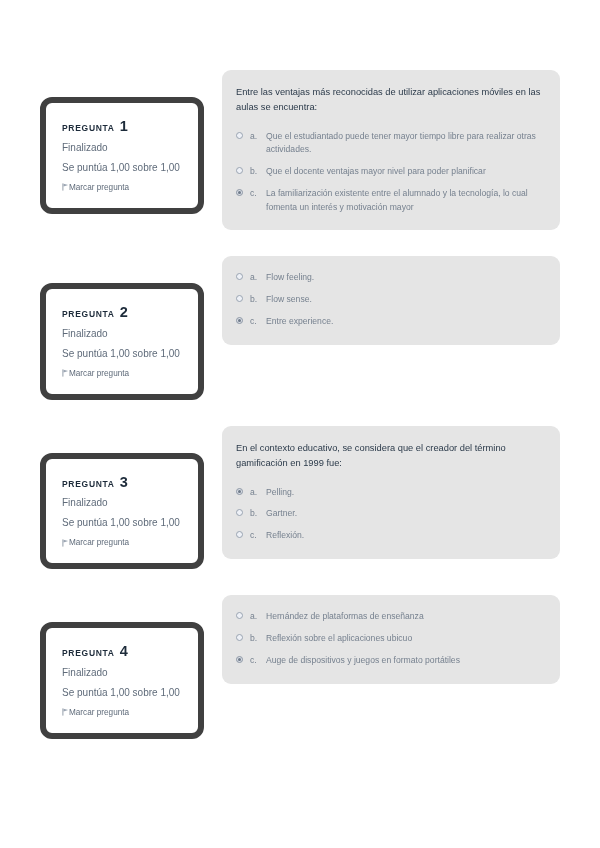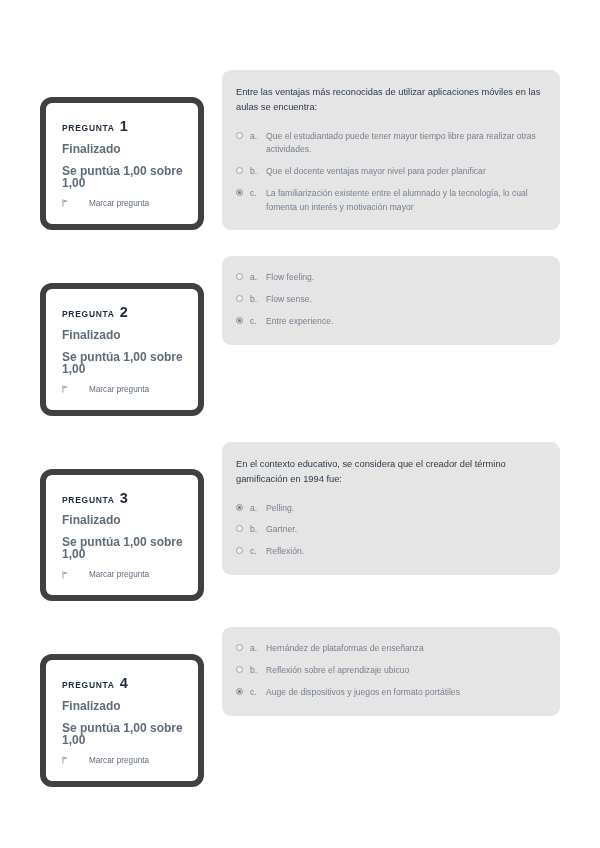--- a/index.html
+++ b/index.html
@@ -48,31 +48,31 @@
     display: flex;
     align-items: baseline;
     gap: 5px;
   }
   .qlabel .qnum {
     font-size: 14.5px;
     font-weight: bold;
     letter-spacing: 0;
   }
   .meta {
-    font-size: 12px;
+    font-size: 10px;
     color: #5f6b7a;
     line-height: 1;
     margin-bottom: 10px;
-    font-weight: bold;
+    font-weight: normal;
   }
   .meta:last-child { margin-bottom: 0; }
   .flagrow {
     display: flex;
     align-items: center;
-    gap: 20px;
+    gap: 0;
     font-size: 8.2px;
     color: #5f6b7a;
   }
   .flag-icon {
     display: inline-block;
     width: 7px;
     height: 8px;
     position: relative;
     flex: 0 0 7px;
   }
@@ -235,21 +235,21 @@
             <span class="flag-icon">
               <svg width="7" height="8" viewBox="0 0 7 8" xmlns="http://www.w3.org/2000/svg">
                 <path d="M0.9 0.4 L0.9 7.6" stroke="#8a94a2" stroke-width="0.9" fill="none"></path>
                 <path d="M1.5 0.7 L6.2 1.9 L1.5 3.4 Z" fill="#9aa4b1"></path>
               </svg>
             </span>
             <span>Marcar pregunta</span>
           </div>
         </div>
         <div class="qpanel">
-          <p class="qtext">En el contexto educativo, se considera que el creador del término gamificación en 1994 fue:</p>
+          <p class="qtext">En el contexto educativo, se considera que el creador del término gamificación en 1999 fue:</p>
           <div class="answers">
             <label class="answer">
               <span class="radio checked"></span>
               <span class="akey">a.</span>
               <span class="atext">Pelling.</span>
             </label>
             <label class="answer">
               <span class="radio"></span>
               <span class="akey">b.</span>
               <span class="atext">Gartner.</span>
@@ -283,21 +283,21 @@
         <div class="qpanel">
           <div class="answers">
             <label class="answer">
               <span class="radio"></span>
               <span class="akey">a.</span>
               <span class="atext">Hernández de plataformas de enseñanza</span>
             </label>
             <label class="answer">
               <span class="radio"></span>
               <span class="akey">b.</span>
-              <span class="atext">Reflexión sobre el aprendizaje ubicuo</span>
+              <span class="atext">Reflexión sobre el aplicaciones ubicuo</span>
             </label>
             <label class="answer">
               <span class="radio checked"></span>
               <span class="akey">c.</span>
               <span class="atext">Auge de dispositivos y juegos en formato portátiles</span>
             </label>
           </div>
         </div>
       </div>
     </div>

